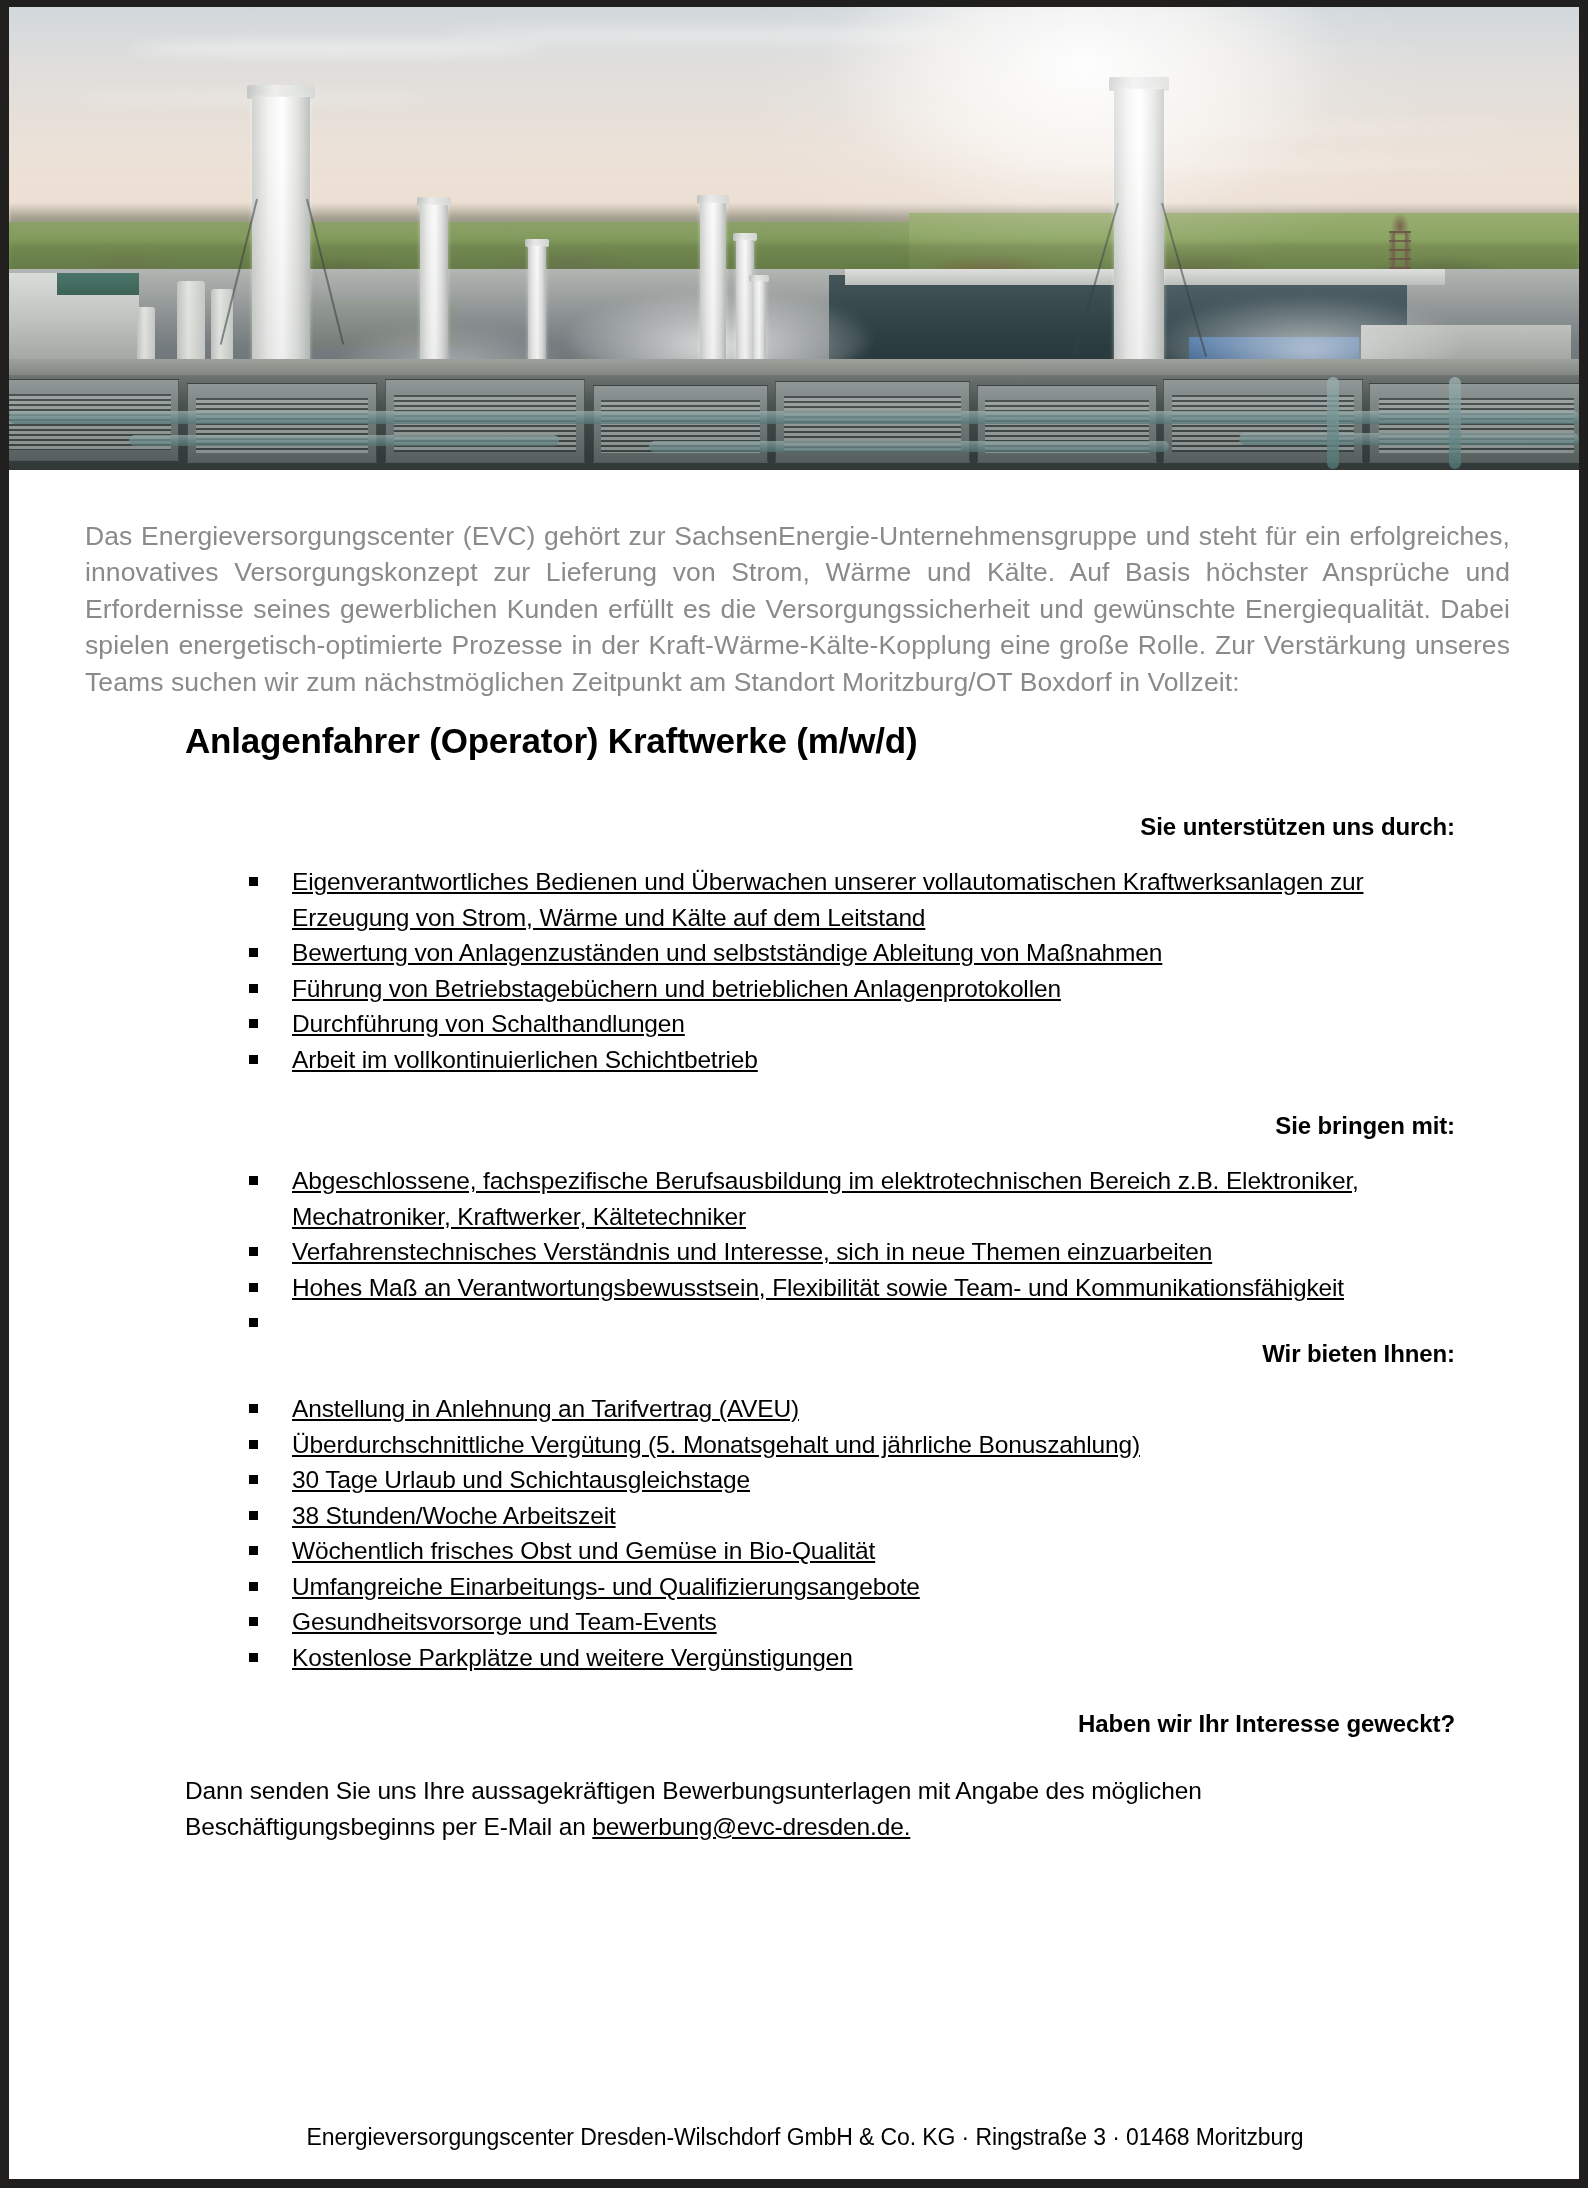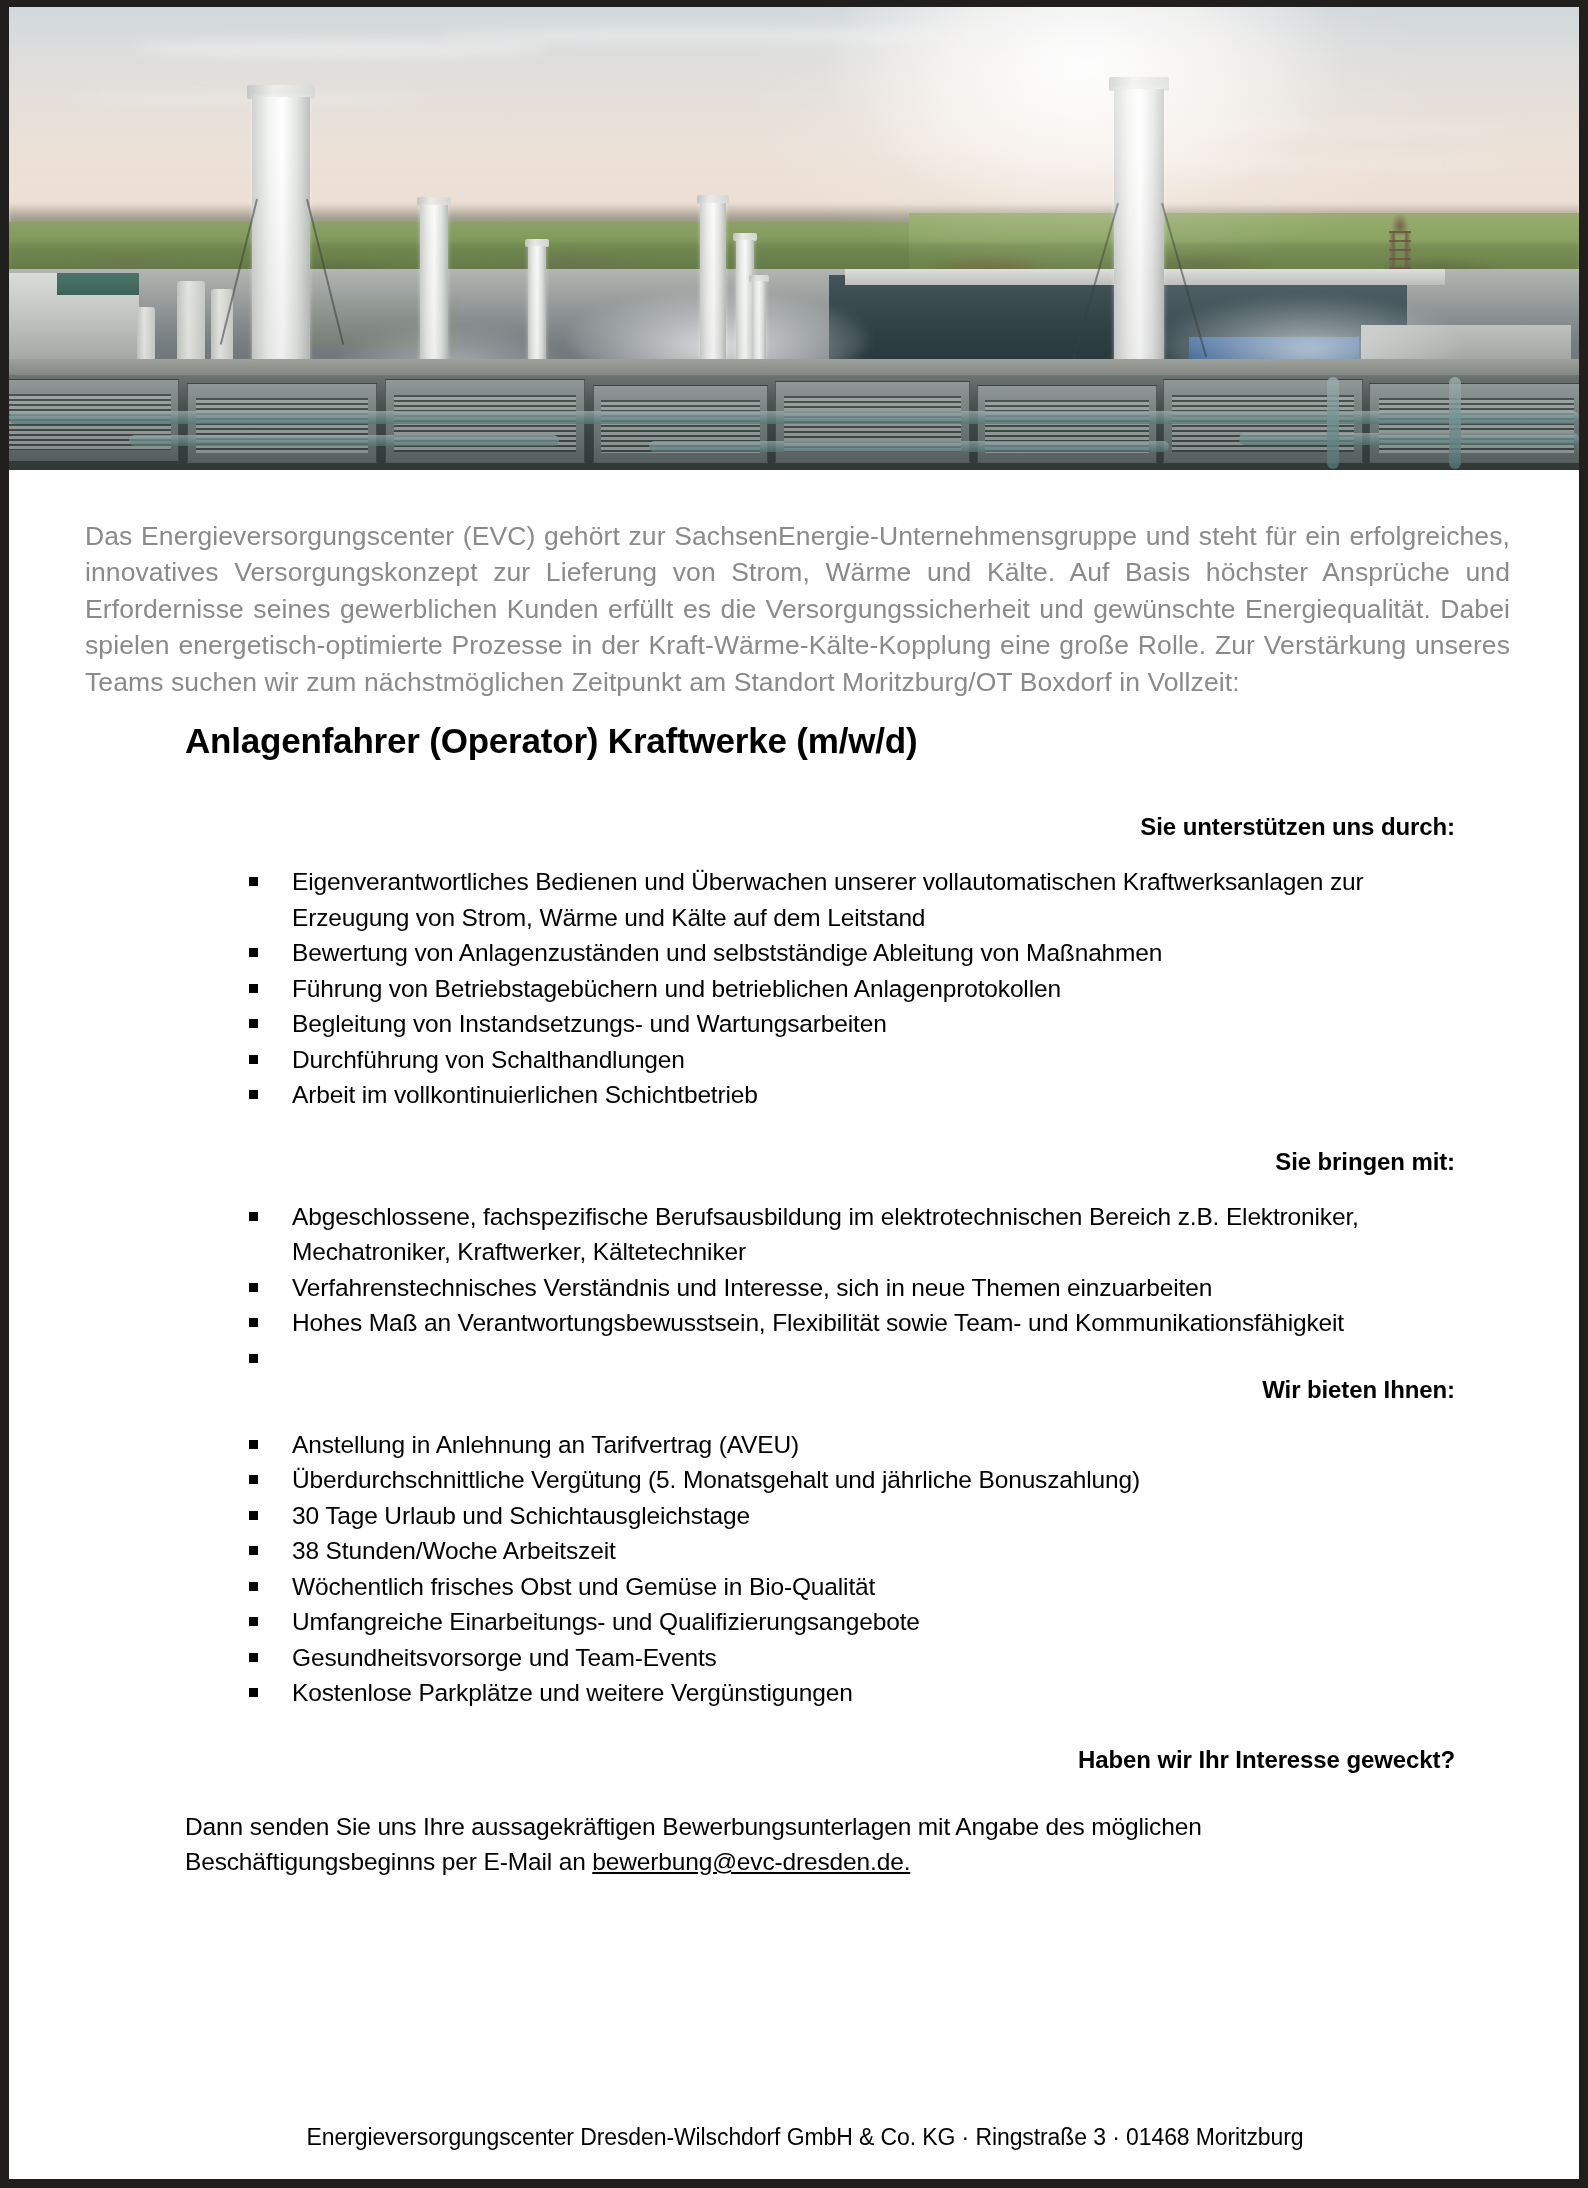--- a/index.html
+++ b/index.html
@@ -244,20 +244,21 @@
     padding: 0;
     list-style: none;
   }
   ul.bullets li {
     position: relative;
     padding-left: 107px;
     font-size: 24.5px;
     line-height: 35.5px;
     letter-spacing: -0.15px;
     color: #000000;
+    text-decoration: underline;
   }
   ul.bullets li .sq {
     position: absolute;
     left: 64px;
     top: 13px;
     width: 9px;
     height: 9px;
     background: #000000;
   }
 
@@ -384,21 +385,21 @@
     <h1 id="job-title">Anlagenfahrer (Operator) Kraftwerke (m/w/d)</h1>
 
     <div class="spacer-lg"></div>
 
     <h2 class="section-heading">Sie unterstützen uns durch:</h2>
     <div class="spacer-sm"></div>
     <ul class="bullets">
       <li><span class="sq"></span><span>Eigenverantwortliches Bedienen und Überwachen unserer vollautomatischen Kraftwerksanlagen zur Erzeugung von Strom, Wärme und Kälte auf dem Leitstand</span></li>
       <li><span class="sq"></span><span>Bewertung von Anlagenzuständen und selbstständige Ableitung von Maßnahmen</span></li>
       <li><span class="sq"></span><span>Führung von Betriebstagebüchern und betrieblichen Anlagenprotokollen</span></li>
-      <li><span class="sq"></span><span>Begleitung von Instandsetzungs- und Wartungsarbeiten</span></li>
+      <li><span class="sq"></span></li>
       <li><span class="sq"></span><span>Durchführung von Schalthandlungen</span></li>
       <li><span class="sq"></span><span>Arbeit im vollkontinuierlichen Schichtbetrieb</span></li>
     </ul>
 
     <div class="spacer-md"></div>
 
     <h2 class="section-heading">Sie bringen mit:</h2>
     <div class="spacer-sm"></div>
     <ul class="bullets">
       <li><span class="sq"></span><span>Abgeschlossene, fachspezifische Berufsausbildung im elektrotechnischen Bereich z.B. Elektroniker, Mechatroniker, Kraftwerker, Kältetechniker</span></li>

